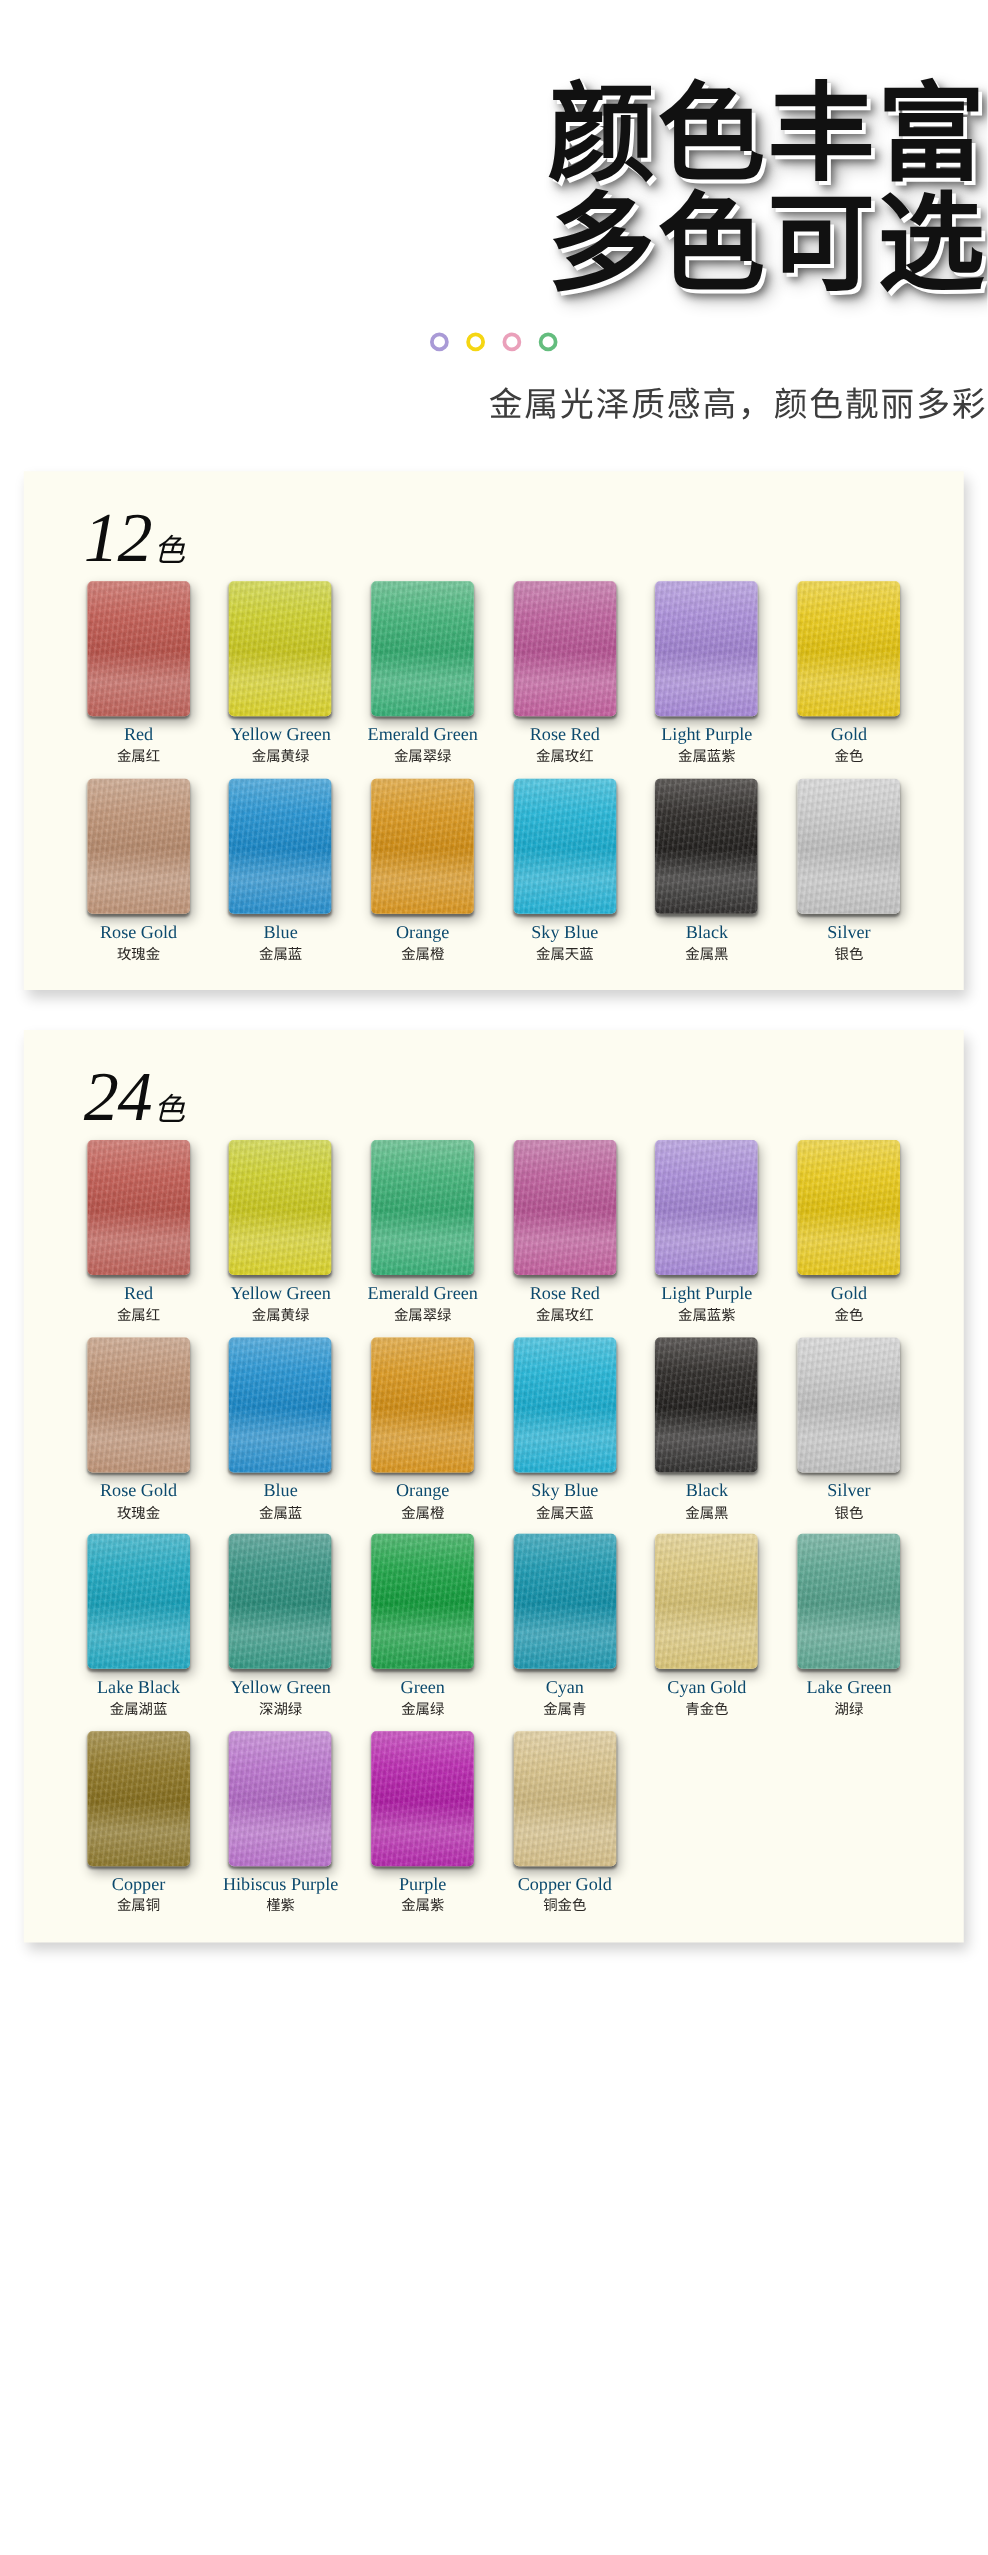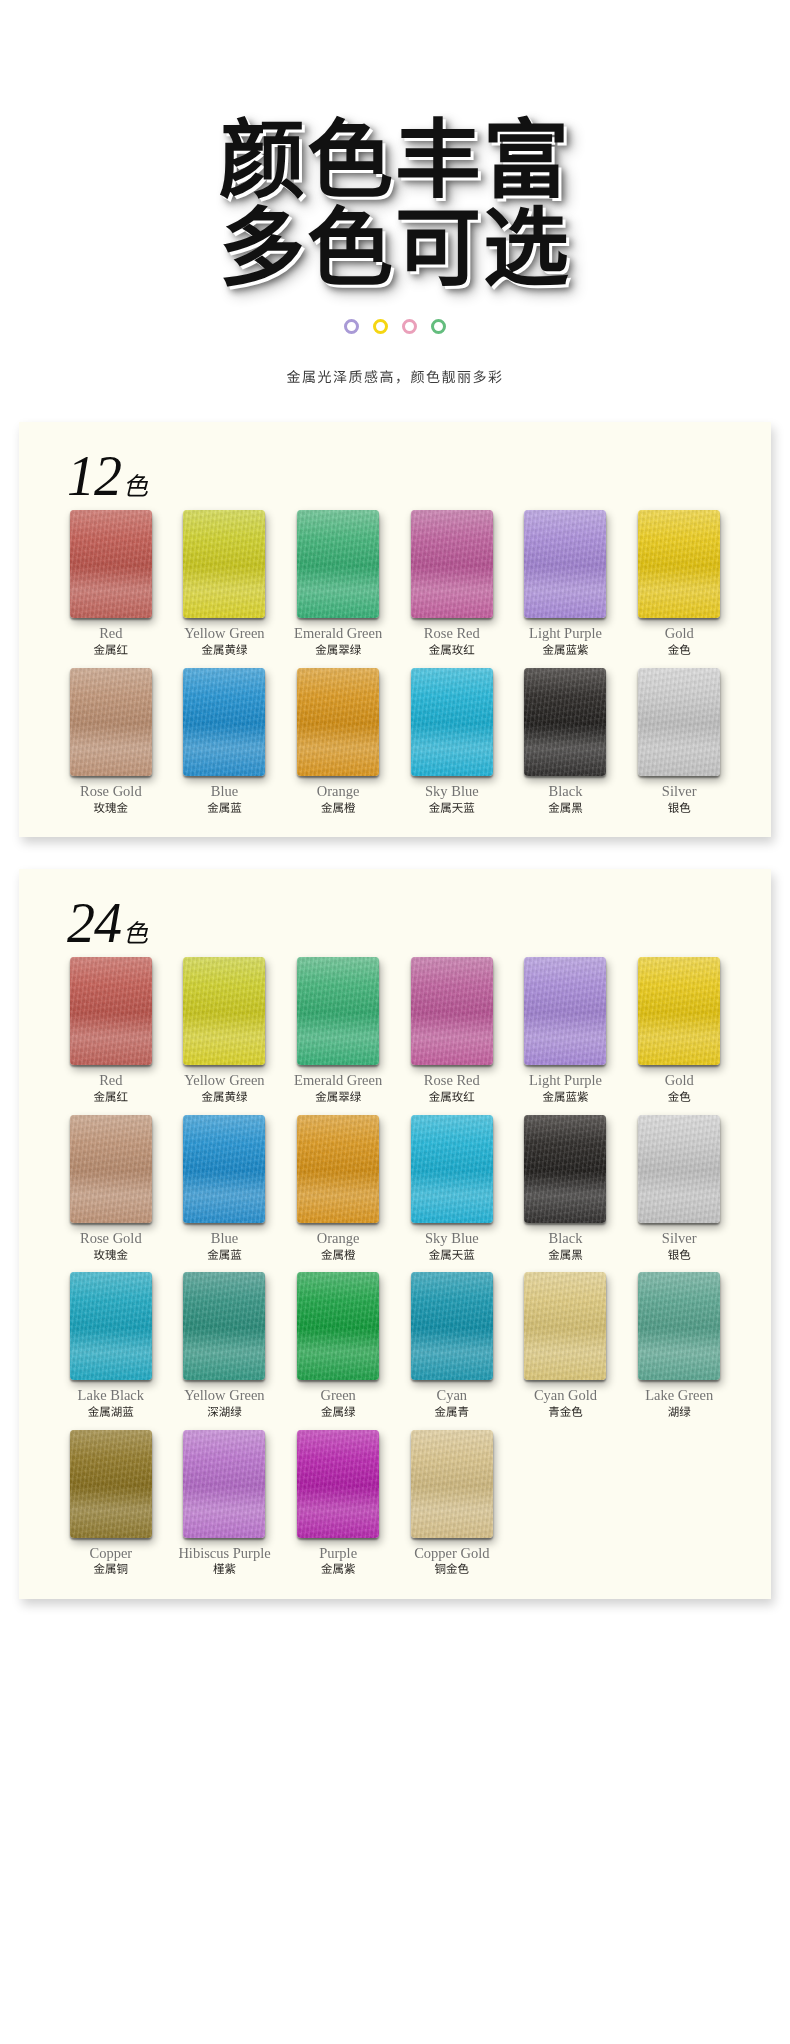--- a/index.html
+++ b/index.html
@@ -13,22 +13,22 @@
   body {
     font-family: "Liberation Sans", "DejaVu Sans", sans-serif;
     width: 790px;
     min-height: 2044px;
     position: relative;
     overflow-x: hidden;
   }
 
   
   .hero {
-    padding-top: 118px;
-    text-align: center;
+    padding-top: 65px;
+    text-align: right;
   }
 
   .hero-title {
     font-family: "Liberation Serif", "DejaVu Serif", serif;
     font-weight: bold;
     font-size: 86px;
     line-height: 1.02;
     letter-spacing: 2px;
     color: #111111;
     text-shadow:
@@ -46,22 +46,22 @@
   }
   .dot {
     width: 15px;
     height: 15px;
     border-radius: 50%;
     border: 3px solid #999;
     background: #ffffff;
   }
 
   .hero-sub {
-    margin-top: 32px;
-    font-size: 14px;
+    margin-top: 21px;
+    font-size: 27px;
     letter-spacing: 1.5px;
     color: #3d3d3d;
     font-family: "DejaVu Sans", "Liberation Sans", sans-serif;
   }
 
   
   .card {
     position: relative;
     margin: 0 auto;
     width: 752px;
@@ -147,21 +147,21 @@
       repeating-linear-gradient(41deg,
         rgba(255,255,255,0.10) 0px,
         rgba(0,0,0,0.07) 3px,
         rgba(255,255,255,0.00) 5px);
   }
 
   .label-en {
     margin-top: 7px;
     font-family: "Liberation Serif", "DejaVu Serif", serif;
     font-size: 14.5px;
-    color: #737373;
+    color: #0c4a6e;
     line-height: 1.15;
     white-space: nowrap;
     text-align: center;
   }
   .label-cn {
     margin-top: 2px;
     font-family: "DejaVu Sans", "Liberation Sans", sans-serif;
     font-size: 11.5px;
     color: #2a2724;
     line-height: 1.2;

